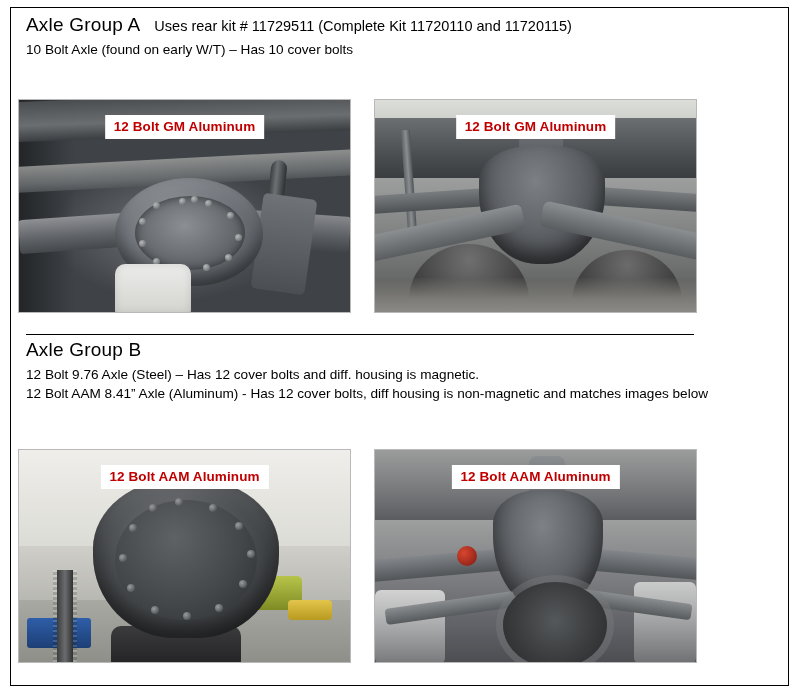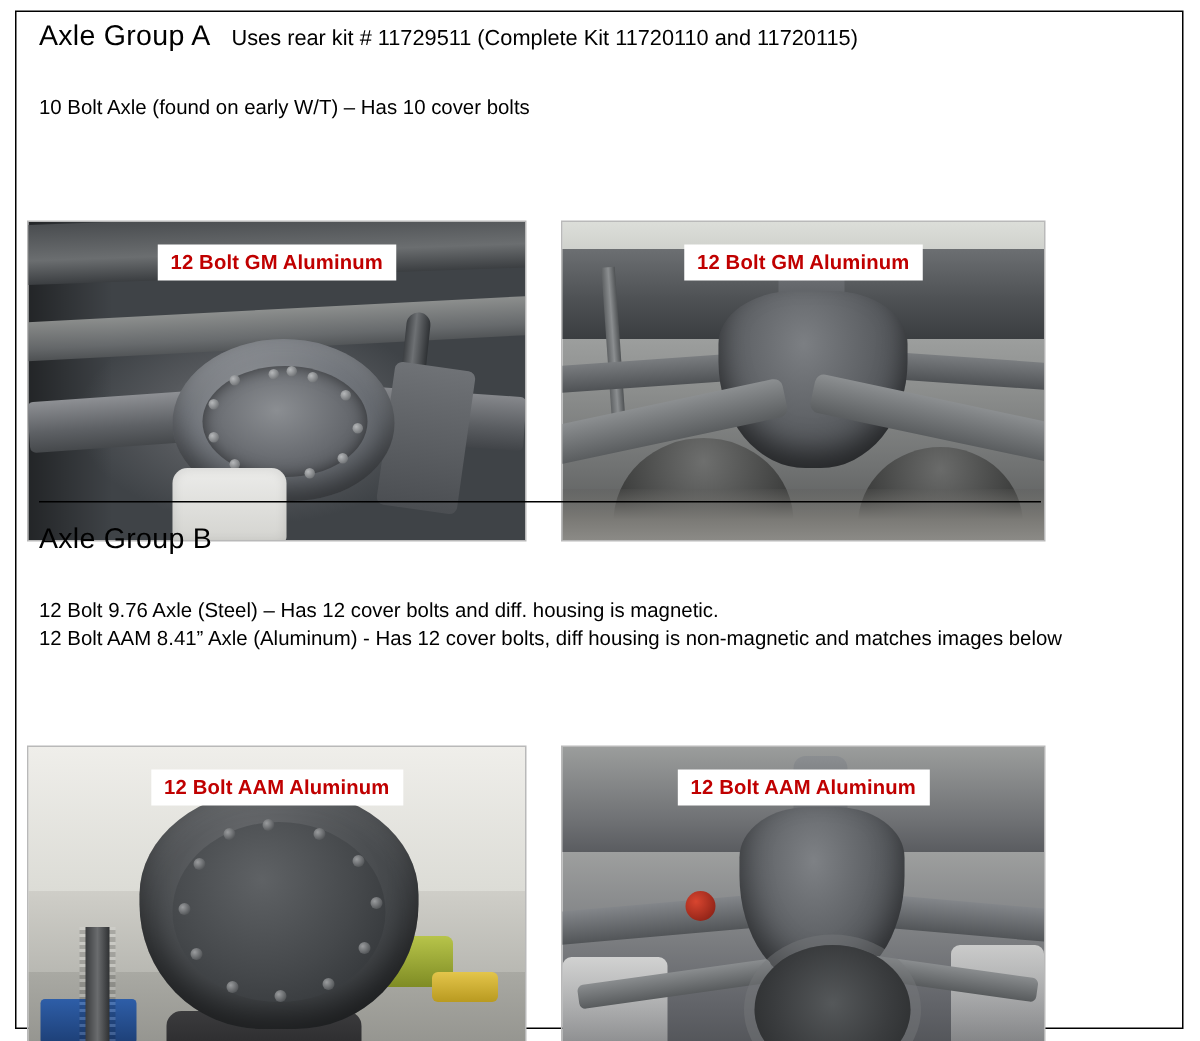--- a/index.html
+++ b/index.html
@@ -28,60 +28,59 @@
     height: 679px;
     border: 1px solid #000;
     box-sizing: border-box;
   }
   .group {
     position: absolute;
     left: 26px;
     width: 750px;
   }
   .group-a { top: 14px; }
-  .group-b { top: 349px; }
+  .group-b { top: 339px; }
 
   .group-head {
     display: flex;
     align-items: baseline;
     gap: 14px;
     white-space: nowrap;
   }
   .group-title {
     font-size: 19px;
     letter-spacing: 0.2px;
     color: #000;
   }
   .group-kit {
     font-size: 14.5px;
     color: #000;
   }
   .group-lines {
-    margin-top: 26px;
+    margin-top: 4px;
   }
   .group-line {
     font-size: 13.6px;
     line-height: 19px;
     color: #000;
     white-space: nowrap;
   }
 
   .divider {
     position: absolute;
     left: 26px;
     top: 334px;
     width: 668px;
     height: 0;
     border-top: 1px solid #000;
   }
 
   .photos {
     position: absolute;
     display: flex;
-    margin-top: 48px;
   }
   .photos-a { left: 18px; top: 99px; }
   .photos-b { left: 18px; top: 449px; }
 
   .photo {
     position: relative;
     overflow: hidden;
     border: 1px solid #b9b9b9;
     box-sizing: border-box;
   }

